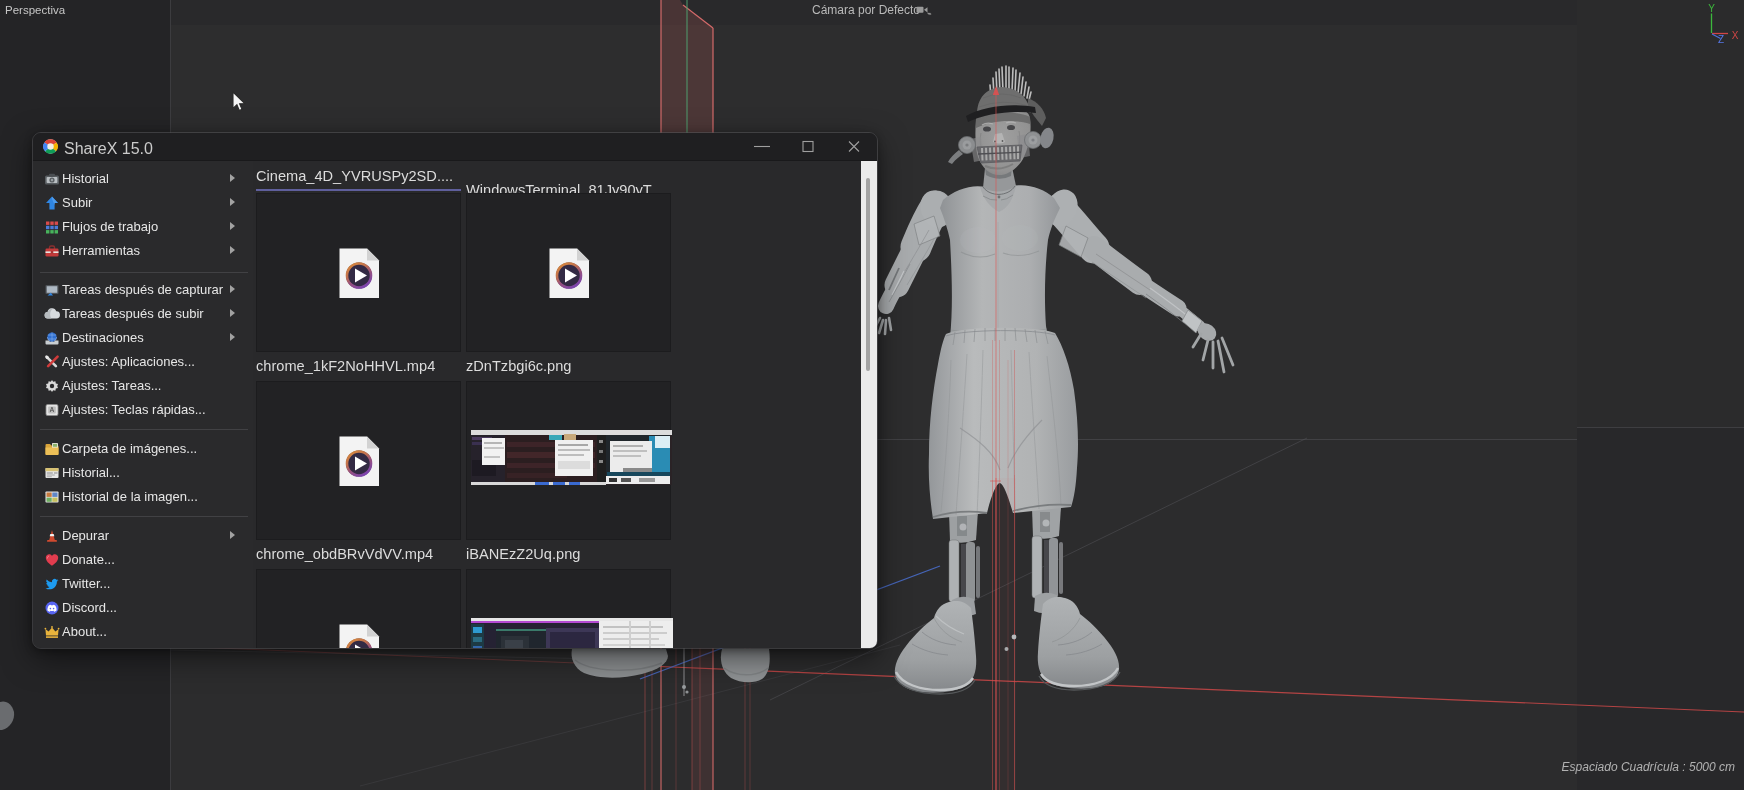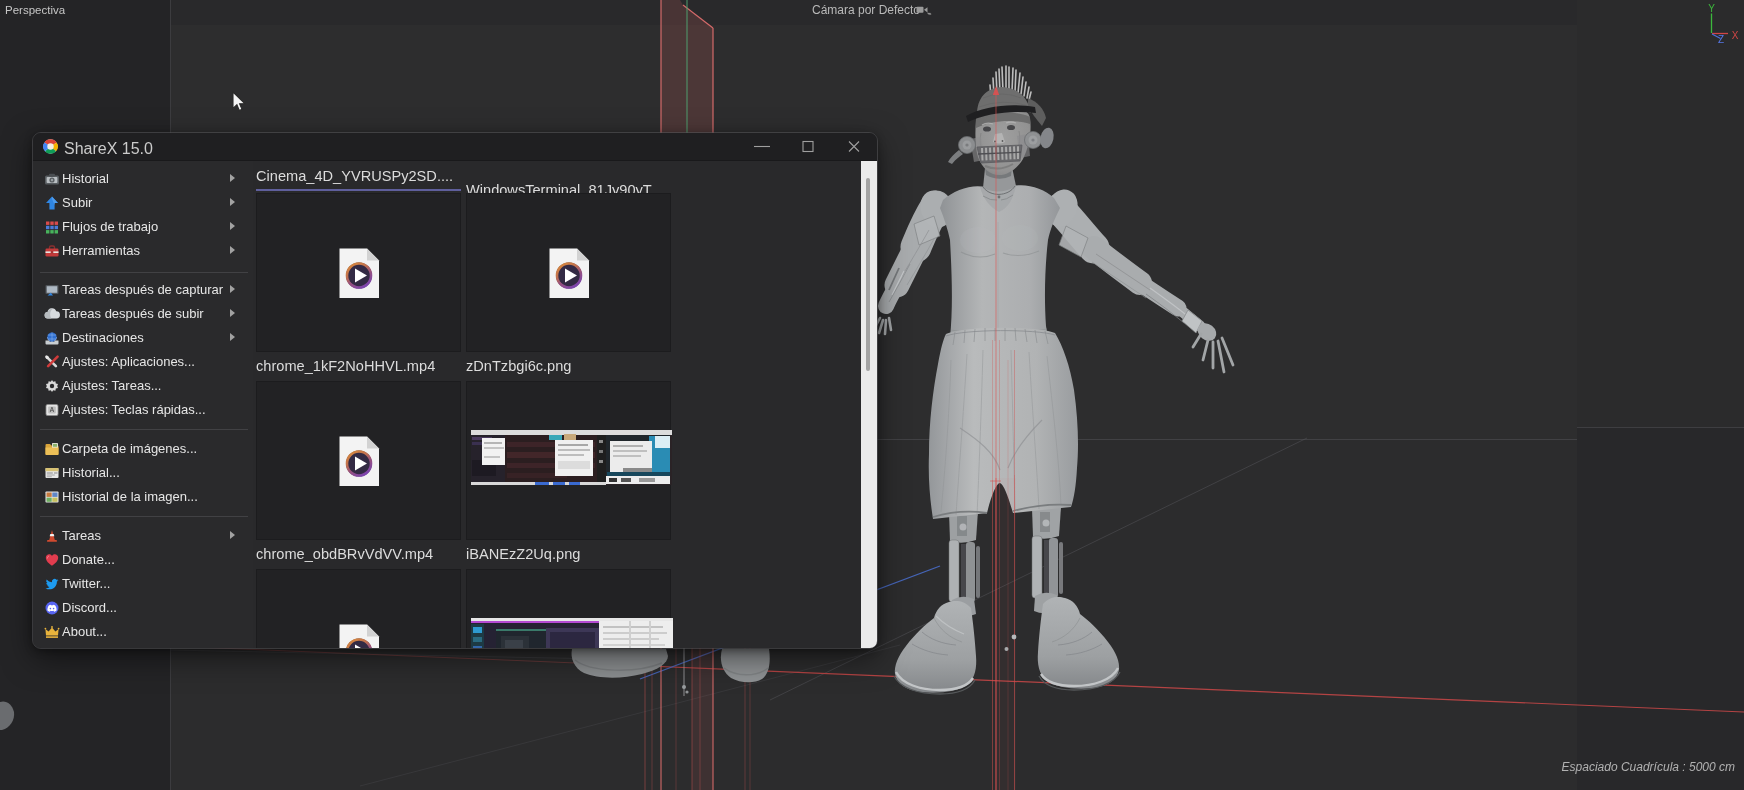--- a/index.html
+++ b/index.html
@@ -485,21 +485,21 @@
           </svg>
           <span class="txt">Historial de la imagen...</span>
         </div>
       <div class="msep" style="top:383px"></div>
       <div class="mi" style="top:391px">
           <svg class="ic" viewBox="0 0 16 16">
             <path d="M8 2 L10.8 12 H5.2 Z" fill="#d04a2f"></path>
             <path d="M6.3 6 L9.7 6 L10.3 8.2 L5.7 8.2 Z" fill="#f0f0f0"></path>
             <rect x="3" y="12" width="10" height="1.8" rx="0.9" fill="#d04a2f"></rect>
           </svg>
-          <span class="txt">Tareas</span>
+          <span class="txt">Depurar</span>
           <span class="arr"></span>
         </div>
       <div class="mi" style="top:415px">
           <svg class="ic" viewBox="0 0 16 16">
             <path d="M8 13.8 C8 13.8 1.8 10 1.8 5.8 C1.8 3.6 3.4 2.2 5.2 2.2 C6.4 2.2 7.5 2.9 8 3.9 C8.5 2.9 9.6 2.2 10.8 2.2 C12.6 2.2 14.2 3.6 14.2 5.8 C14.2 10 8 13.8 8 13.8 Z" fill="#e23c4e"></path>
             <path d="M4.5 4.2 C3.8 4.6 3.4 5.3 3.4 6" stroke="#f58a96" stroke-width="1" fill="none" stroke-linecap="round"></path>
           </svg>
           <span class="txt">Donate...</span>
         </div>
       <div class="mi" style="top:439px">

